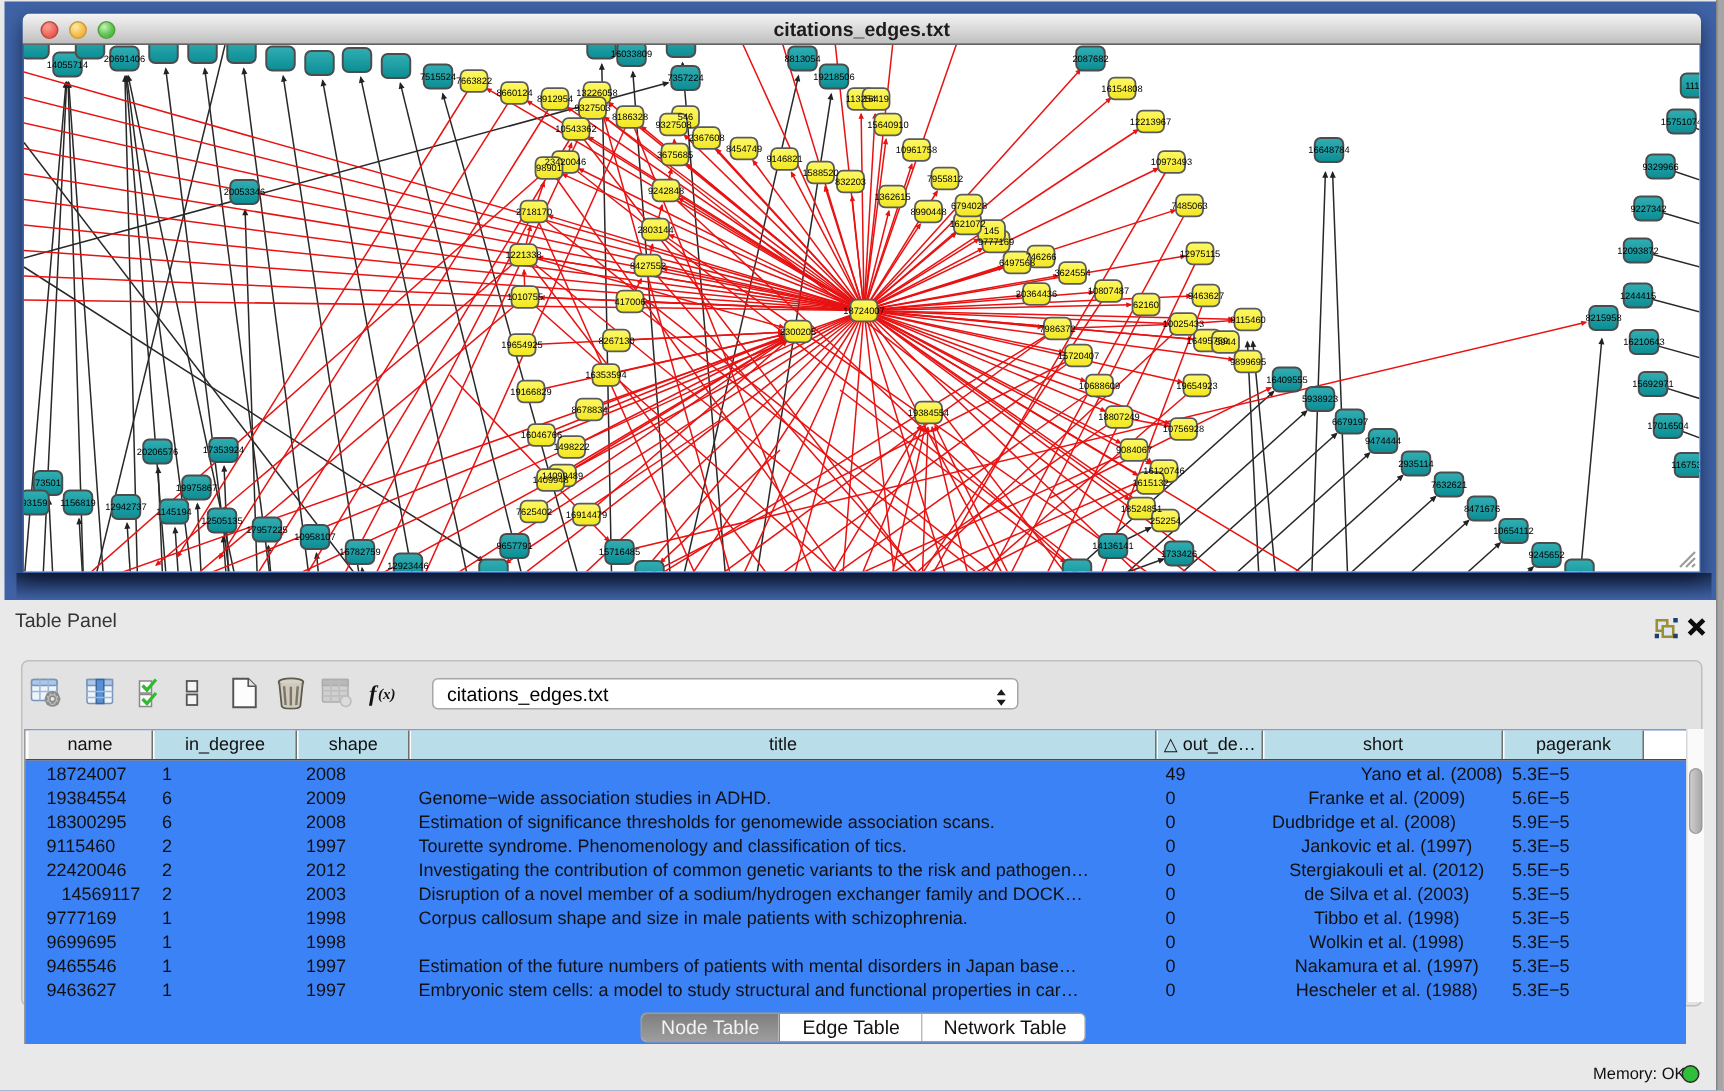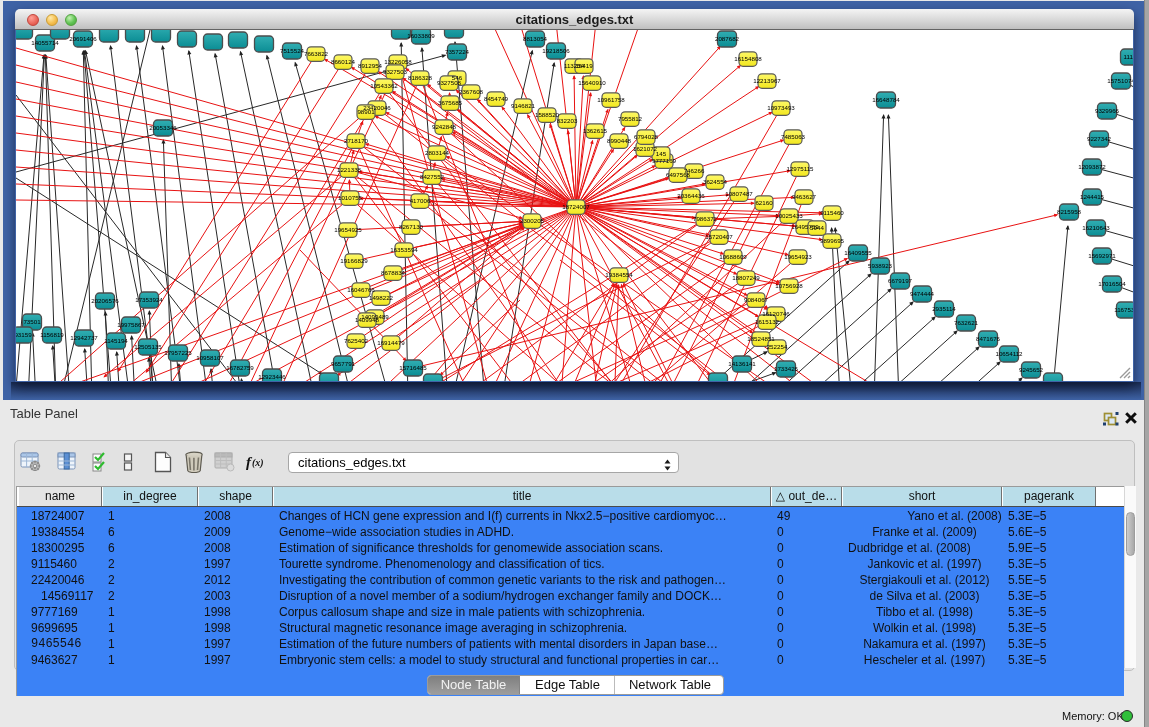--- a/index.html
+++ b/index.html
@@ -665,21 +665,20 @@
           <div class="th" style="left:257px;width:497px;background:#b9dde9">title</div>
           <div class="th" style="left:755px;width:70px;background:#b9dde9">△ out_de…</div>
           <div class="th" style="left:826px;width:159px;background:#b9dde9">short</div>
           <div class="th" style="left:986px;width:93px;background:#b9dde9">pagerank</div>
         </div>
       <div class="rows">
           <div class="tr" style="top:0px;left:0;width:1107px;">
             <div class="td" style="left:14px;width:70px;">18724007</div>
             <div class="td" style="left:91px;width:89px;">1</div>
             <div class="td" style="left:187px;width:68px;">2008</div>
-            <div class="td" style="left:262px;width:491px;">Changes of HCN gene expression and I(f) currents in Nkx2.5−positive cardiomyoc…</div>
             <div class="td" style="left:760px;width:64px;">49</div>
             <div class="td" style="left:861px;width:153px;text-align:center;">Yano et al. (2008)</div>
             <div class="td" style="left:991px;width:87px;">5.3E−5</div>
           </div>
           <div class="tr" style="top:16px;left:0;width:1107px;">
             <div class="td" style="left:14px;width:70px;">19384554</div>
             <div class="td" style="left:91px;width:89px;">6</div>
             <div class="td" style="left:187px;width:68px;">2009</div>
             <div class="td" style="left:262px;width:491px;">Genome−wide association studies in ADHD.</div>
             <div class="td" style="left:760px;width:64px;">0</div>
@@ -728,41 +727,40 @@
             <div class="td" style="left:187px;width:68px;">1998</div>
             <div class="td" style="left:262px;width:491px;">Corpus callosum shape and size in male patients with schizophrenia.</div>
             <div class="td" style="left:760px;width:64px;">0</div>
             <div class="td" style="left:831px;width:153px;text-align:center;">Tibbo et al. (1998)</div>
             <div class="td" style="left:991px;width:87px;">5.3E−5</div>
           </div>
           <div class="tr" style="top:112px;left:0;width:1107px;">
             <div class="td" style="left:14px;width:70px;">9699695</div>
             <div class="td" style="left:91px;width:89px;">1</div>
             <div class="td" style="left:187px;width:68px;">1998</div>
-            <div class="td" style="left:262px;width:491px;">Structural magnetic resonance image averaging in schizophrenia.</div>
             <div class="td" style="left:760px;width:64px;">0</div>
             <div class="td" style="left:831px;width:153px;text-align:center;">Wolkin et al. (1998)</div>
             <div class="td" style="left:991px;width:87px;">5.3E−5</div>
           </div>
           <div class="tr" style="top:128px;left:0;width:1107px;">
-            <div class="td" style="left:14px;width:70px;font-family:Liberation Mono, monospace;">9465546</div>
+            <div class="td" style="left:14px;width:70px;">9465546</div>
             <div class="td" style="left:91px;width:89px;">1</div>
             <div class="td" style="left:187px;width:68px;">1997</div>
             <div class="td" style="left:262px;width:491px;">Estimation of the future numbers of patients with mental disorders in Japan base…</div>
             <div class="td" style="left:760px;width:64px;">0</div>
             <div class="td" style="left:831px;width:153px;text-align:center;">Nakamura et al. (1997)</div>
             <div class="td" style="left:991px;width:87px;">5.3E−5</div>
           </div>
           <div class="tr" style="top:144px;left:0;width:1107px;">
             <div class="td" style="left:14px;width:70px;">9463627</div>
             <div class="td" style="left:91px;width:89px;">1</div>
             <div class="td" style="left:187px;width:68px;">1997</div>
             <div class="td" style="left:262px;width:491px;">Embryonic stem cells: a model to study structural and functional properties in car…</div>
             <div class="td" style="left:760px;width:64px;">0</div>
-            <div class="td" style="left:831px;width:153px;text-align:center;">Hescheler et al. (1997)</div>
+            <div class="td" style="left:831px;width:153px;text-align:center;">Hescheler et al. (1988)</div>
             <div class="td" style="left:991px;width:87px;">5.3E−5</div>
           </div>
         </div>
     </div>
     <div id="vsb">
         <div class="thumb"></div>
       </div>
   </div>
   <div id="tabs">
     <div class="seg" id="seg1">Node Table</div>

